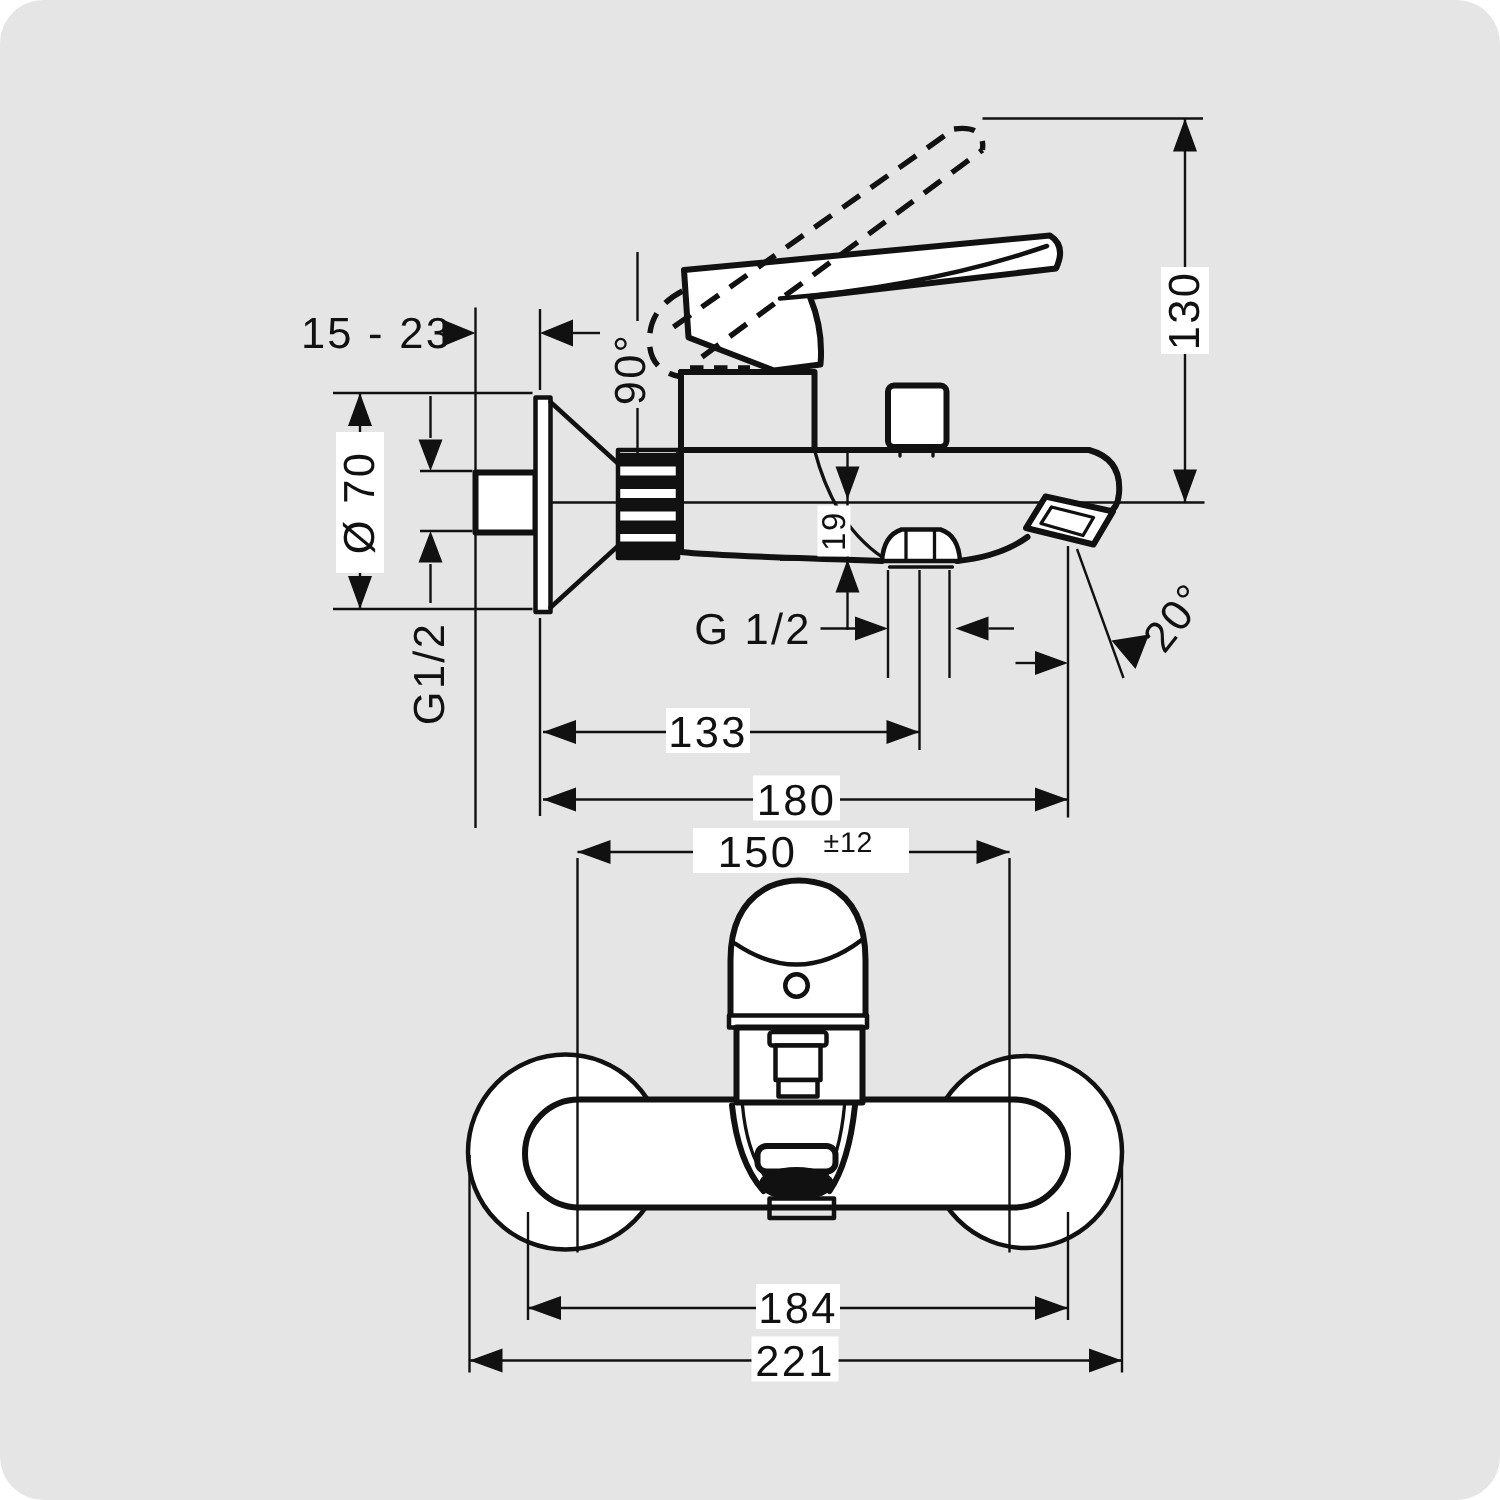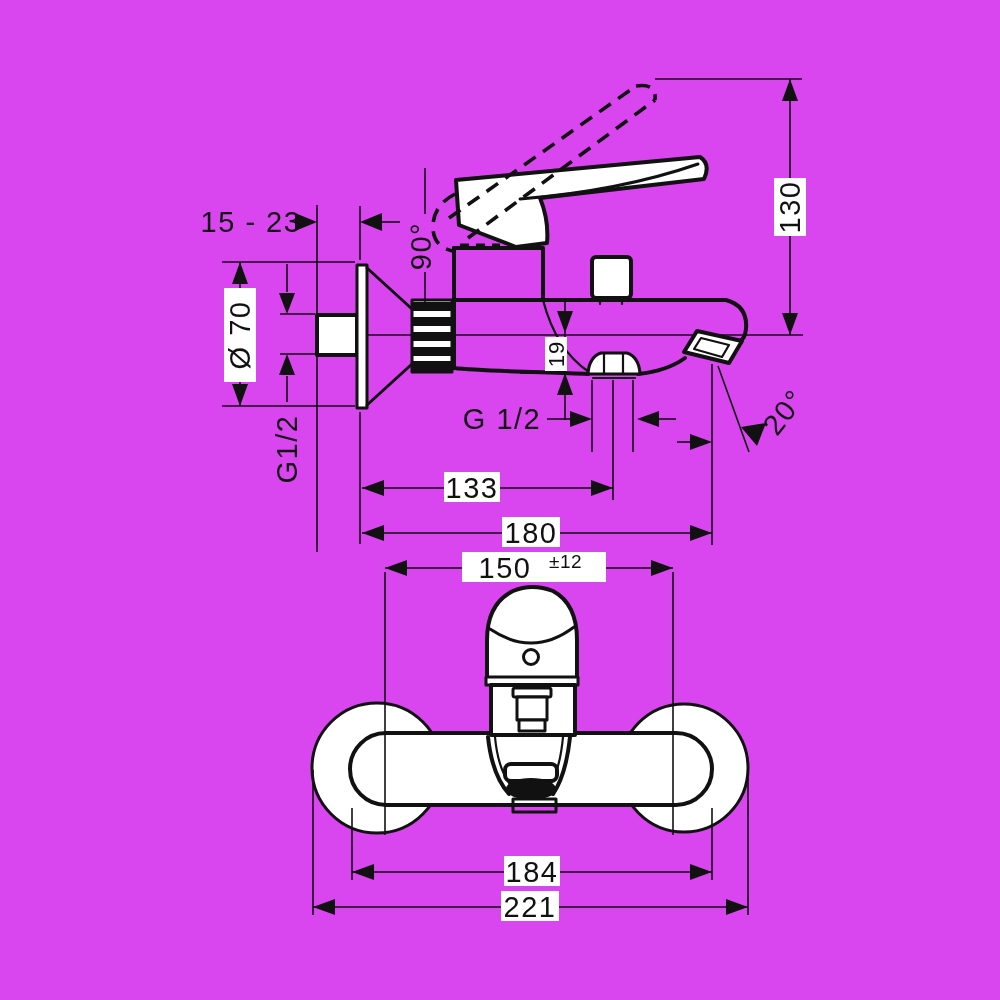--- a/index.html
+++ b/index.html
@@ -1,16 +1,16 @@
 <!DOCTYPE html>
 <html><head>
 <meta charset="utf-8">
 <style>
   html,body{margin:0;padding:0;background:#ffffff;}
-  .stage{width:1000px;height:1000px;background:#d946ef;position:relative;overflow:hidden;}
+  .stage{width:1000px;height:1000px;background:#e5e5e5;position:relative;overflow:hidden;border-radius:29px;}
   svg{display:block;}
   
   .ol   {fill:#ffffff;stroke:#111111;stroke-width:4;stroke-linecap:round;stroke-linejoin:round;}
   .ol-n {fill:none;stroke:#111111;stroke-width:4;stroke-linecap:round;stroke-linejoin:round;}
   .ol3  {fill:#ffffff;stroke:#111111;stroke-width:3;stroke-linecap:round;stroke-linejoin:round;}
   .ol3n {fill:none;stroke:#111111;stroke-width:3;stroke-linecap:round;stroke-linejoin:round;}
   .ol2n {fill:none;stroke:#111111;stroke-width:2.2;stroke-linecap:round;stroke-linejoin:round;}
   
   .dash {fill:none;stroke:#111111;stroke-width:3.6;stroke-linecap:butt;stroke-dasharray:14 9;}
   .dash2{fill:none;stroke:#111111;stroke-width:3;stroke-linecap:butt;stroke-dasharray:9 7;}

